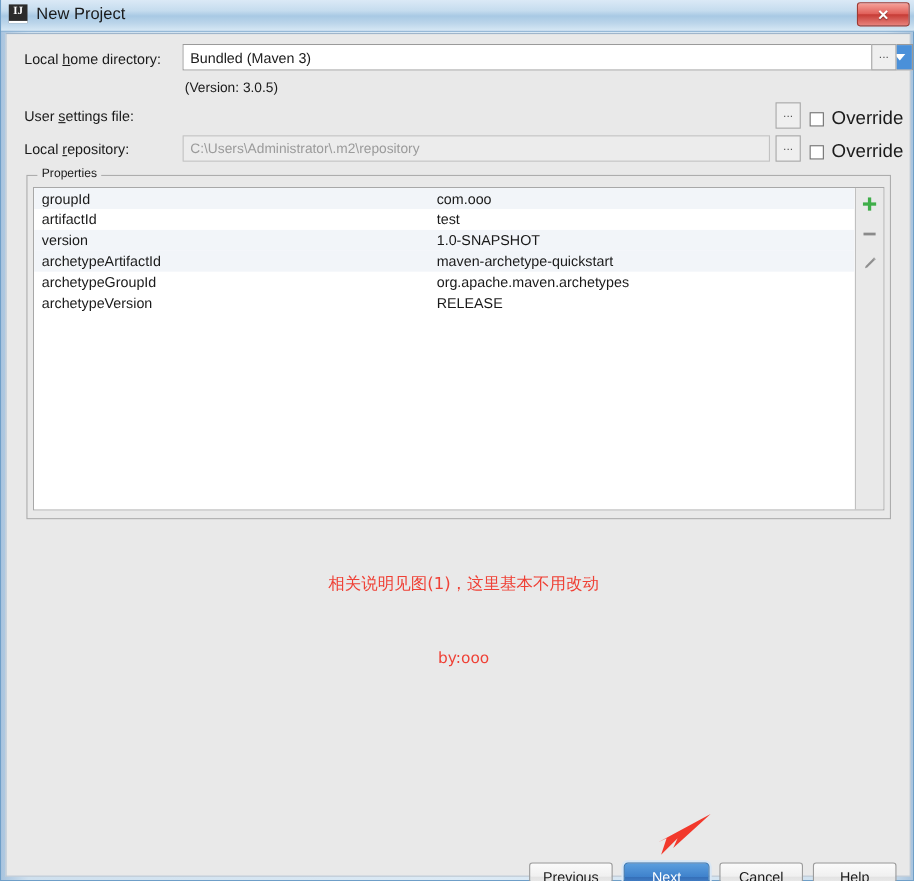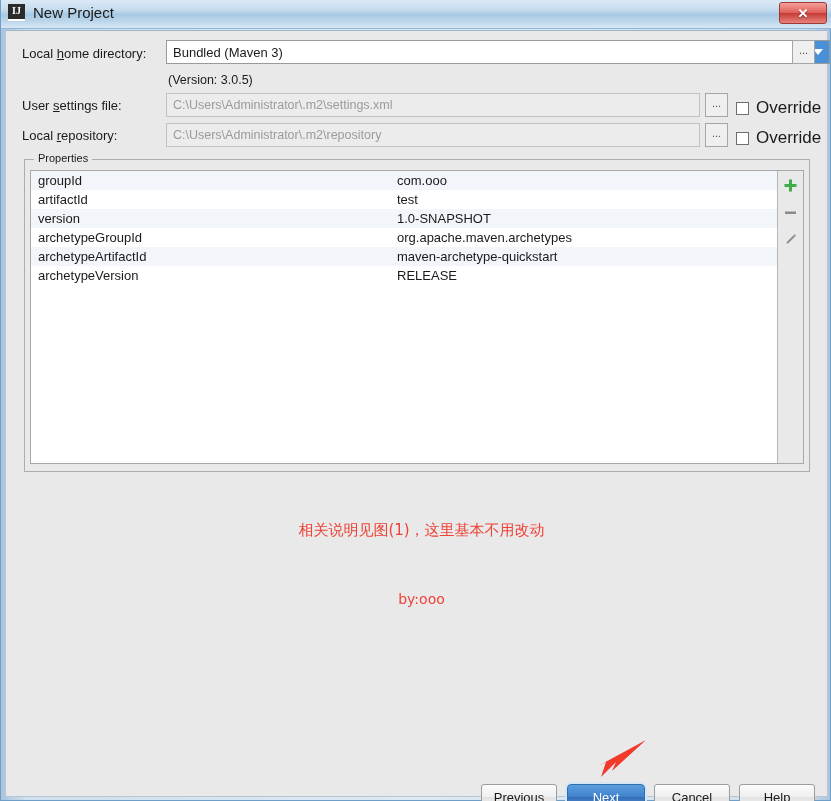--- a/index.html
+++ b/index.html
@@ -287,21 +287,20 @@
     <div class="combo-wrap" style="left:160px; top:9px; width:664px;">
       <div class="combo-value">Bundled (Maven 3)</div>
       <div class="combo-arrow"></div>
     </div>
     <div class="dots-btn" style="left:786px; top:9px;">...</div>
     <div class="version-note" style="left:162px; top:42px;">(Version: 3.0.5)</div>
 
     <div class="form-label" style="left:16px; top:67px;">
       <span>User </span><u>s</u><span>ettings file:</span>
     </div>
-    <div class="text-disabled" style="left:160px; top:62px; width:534px;">C:\Users\Administrator\.m2\settings.xml</div>
     <div class="dots-btn" style="left:699px; top:62px;">...</div>
     <div class="chk-wrap" style="left:730px; top:67px;">
       <div class="chk-box"></div>
       <div class="chk-label">Override</div>
     </div>
 
     <div class="form-label" style="left:16px; top:97px;">
       <span>Local </span><u>r</u><span>epository:</span>
     </div>
     <div class="text-disabled" style="left:160px; top:92px; width:534px;">C:\Users\Administrator\.m2\repository</div>
@@ -321,27 +320,27 @@
           <div class="tval">com.ooo</div>
         </div>
         <div class="trow">
           <div class="tkey">artifactId</div>
           <div class="tval">test</div>
         </div>
         <div class="trow alt">
           <div class="tkey">version</div>
           <div class="tval">1.0-SNAPSHOT</div>
         </div>
+        <div class="trow alt">
+          <div class="tkey">archetypeArtifactId</div>
+          <div class="tval">maven-archetype-quickstart</div>
+        </div>
         <div class="trow">
           <div class="tkey">archetypeGroupId</div>
           <div class="tval">org.apache.maven.archetypes</div>
-        </div>
-        <div class="trow alt">
-          <div class="tkey">archetypeArtifactId</div>
-          <div class="tval">maven-archetype-quickstart</div>
         </div>
         <div class="trow">
           <div class="tkey">archetypeVersion</div>
           <div class="tval">RELEASE</div>
         </div>
       </div>
 
       <div id="table-toolbar">
         <div class="tb-icon">
           <svg width="15" height="15" viewBox="0 0 15 15">

